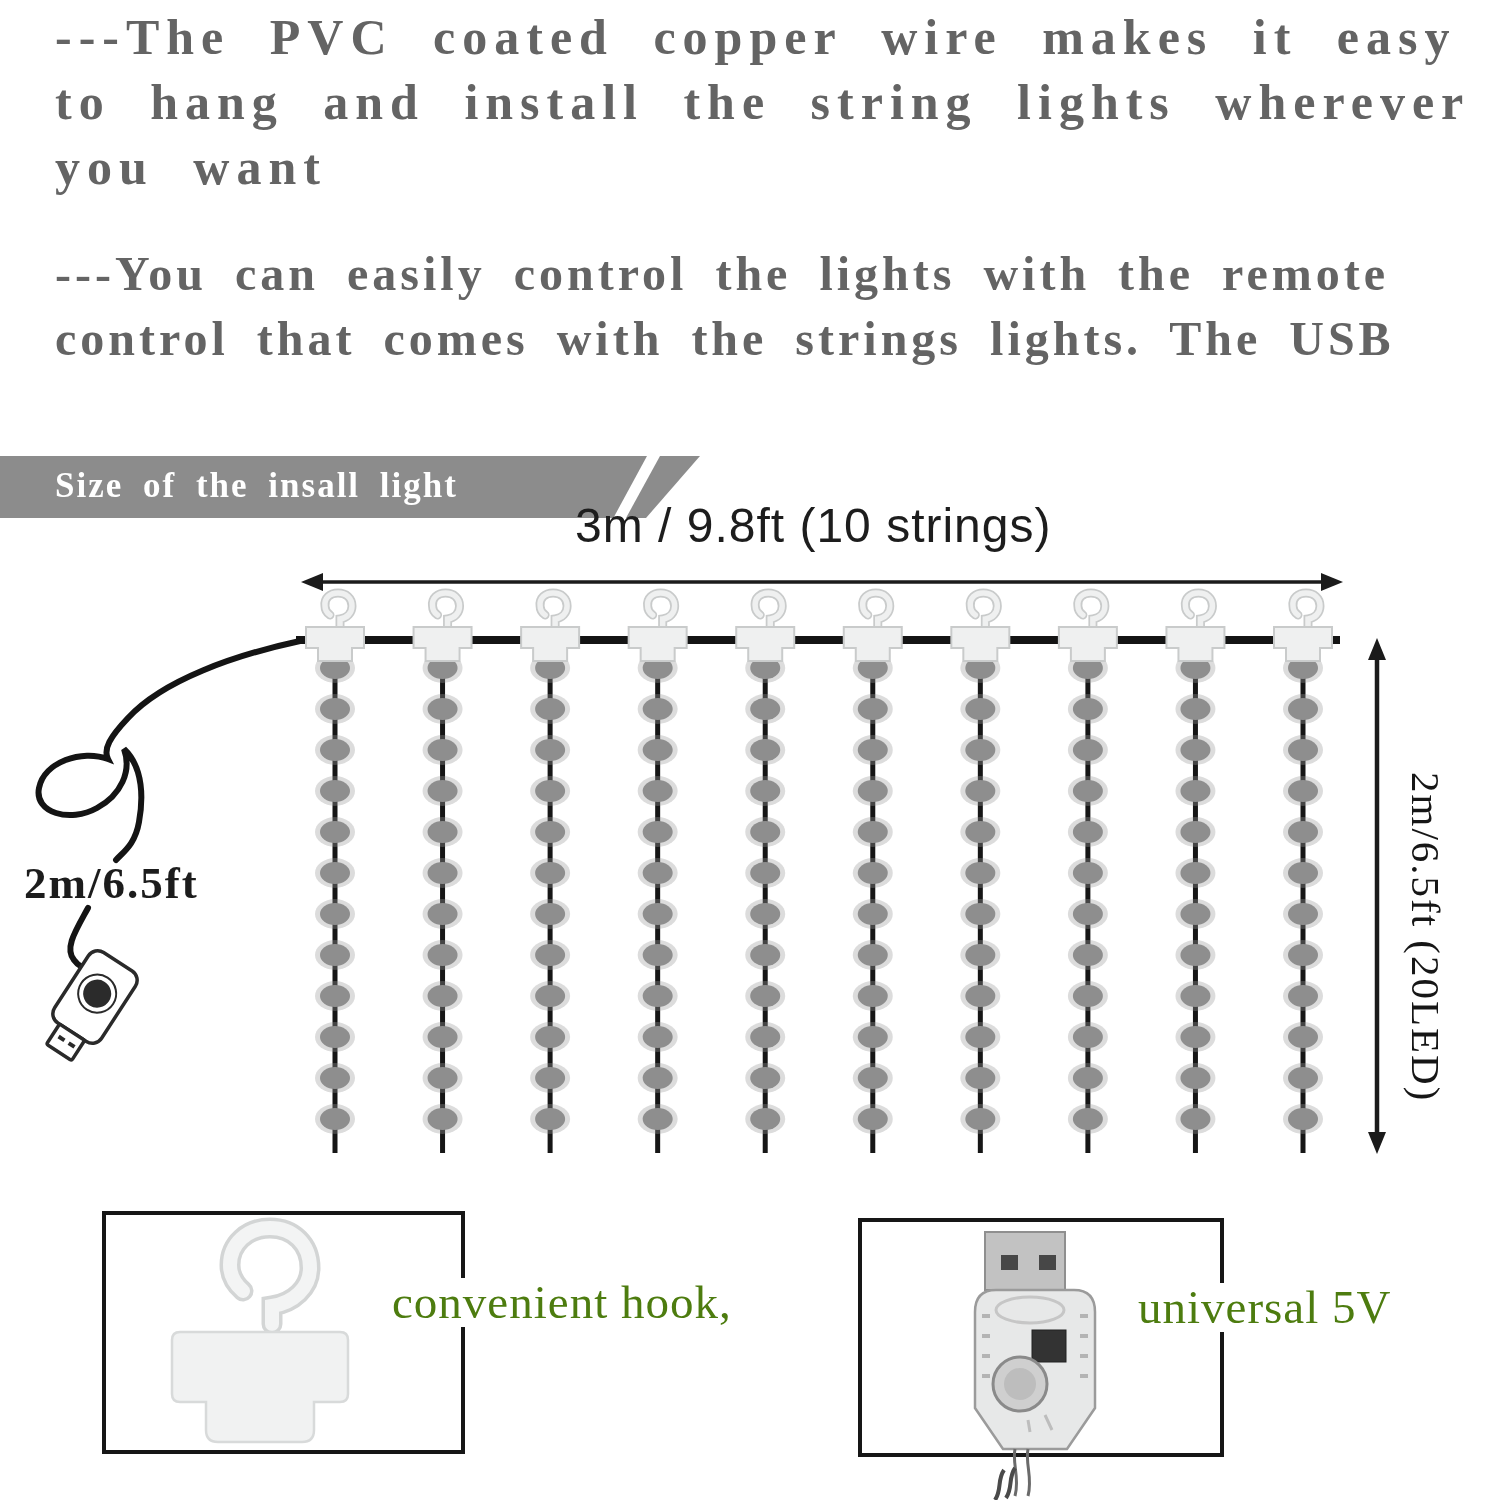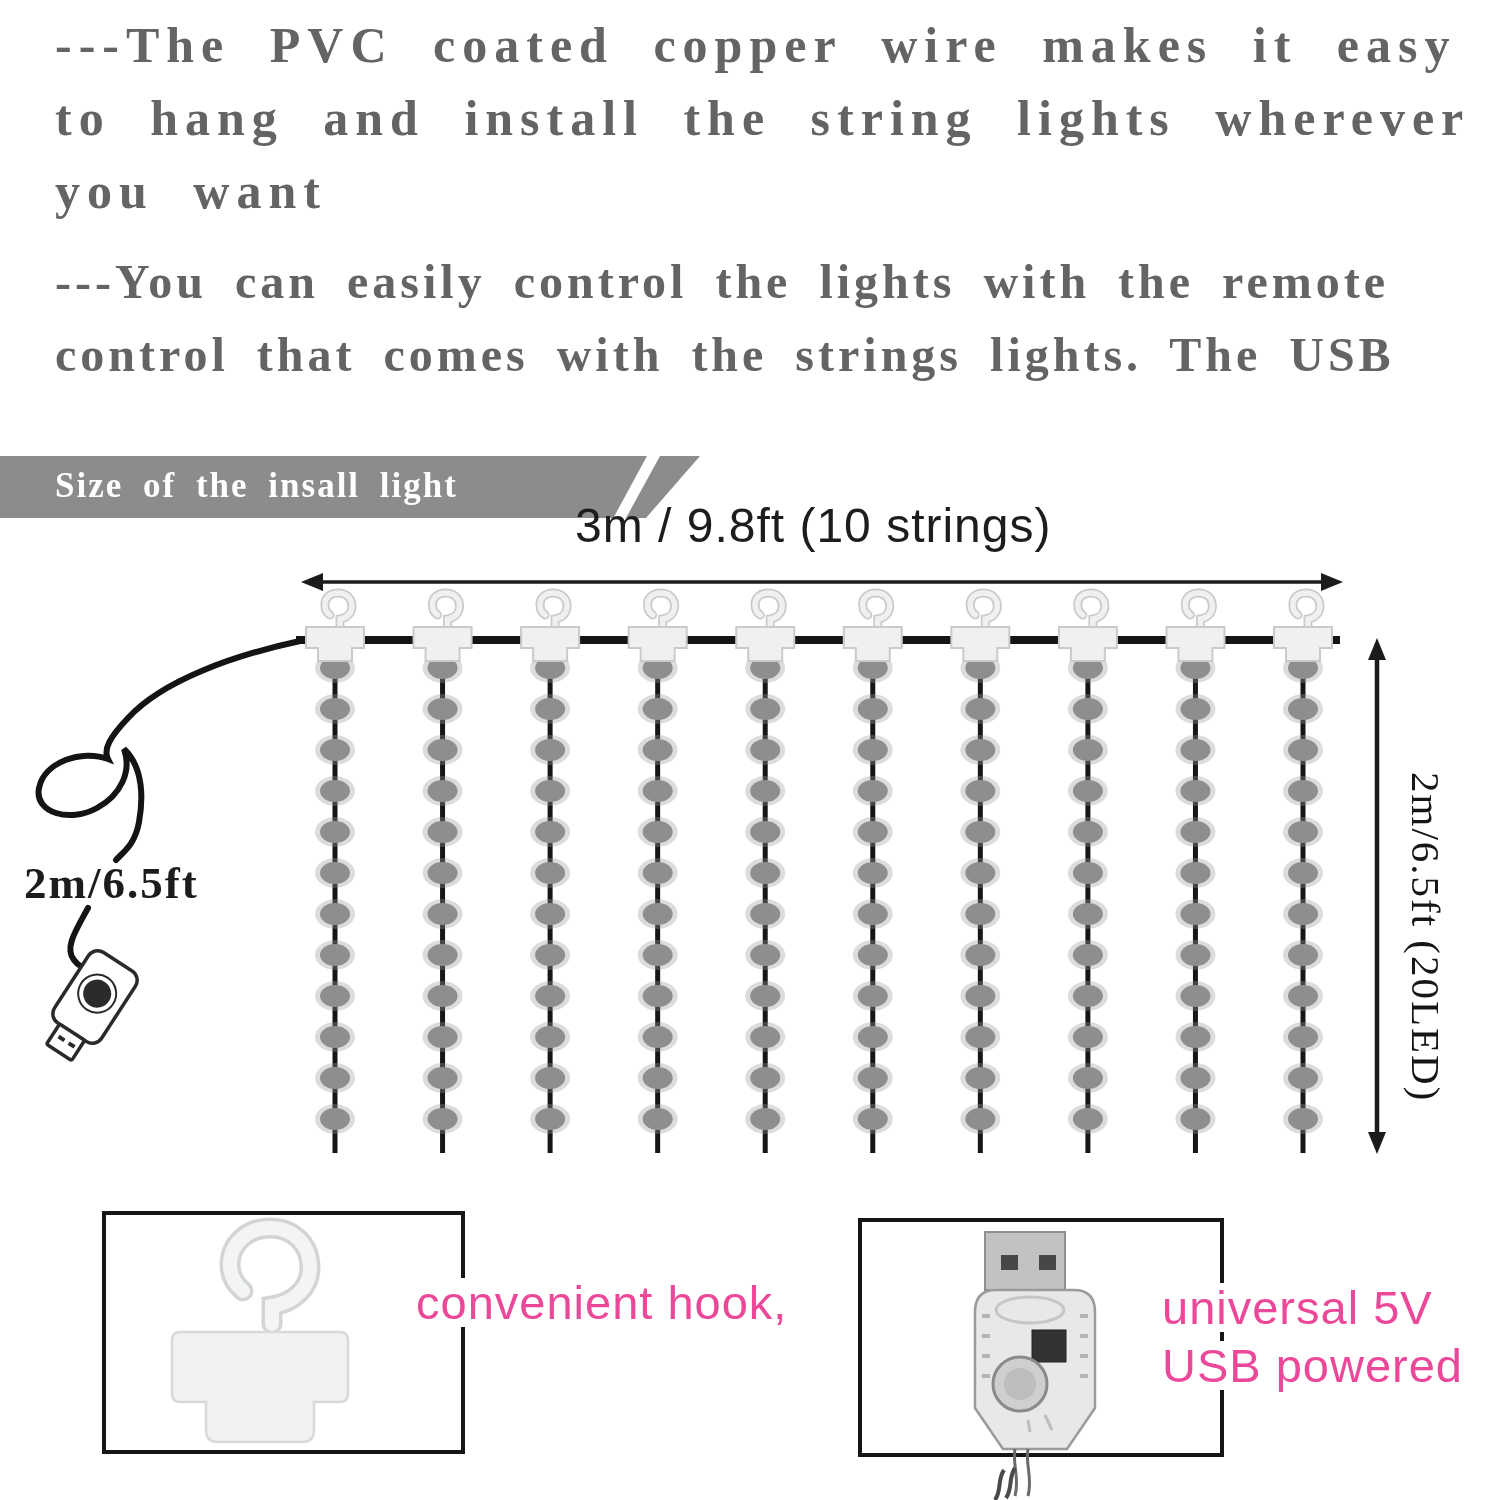--- a/index.html
+++ b/index.html
@@ -1,39 +1,39 @@
 <!DOCTYPE html>
 <html><head>
 <meta charset="utf-8">
 <style>
   html,body{margin:0;padding:0;background:#fff;}
   #stage{position:relative;width:1500px;height:1500px;background:#ffffff;overflow:hidden;
          font-family:"Liberation Serif","DejaVu Serif",serif;}
   .para{position:absolute;left:55px;color:#646464;font-weight:bold;white-space:nowrap;}
-  .para .line{height:65px;line-height:65px;margin-top:8px;}
+  .para .line{height:65px;line-height:65px;}
   .p1{top:5px;font-size:50px;letter-spacing:7px;word-spacing:20px;}
   .p2{top:241px;font-size:48px;letter-spacing:4px;word-spacing:12px;}
   .banner-main{position:absolute;left:0;top:456px;width:647px;height:62px;background:#8c8c8c;
          clip-path:polygon(0 0,100% 0,94.8% 100%,0 100%);}
   .banner-slash{position:absolute;left:618px;top:456px;width:100px;height:62px;background:#8c8c8c;
          clip-path:polygon(42% 0,82% 0,28% 100%,8% 100%);}
   .banner-text{position:absolute;left:55px;top:466px;color:#ffffff;font-weight:bold;font-size:35px;
          letter-spacing:2px;word-spacing:9px;white-space:nowrap;}
   .dim-label{position:absolute;left:575px;top:498px;color:#1d1d1d;font-size:48px;
          font-family:"Liberation Sans","DejaVu Sans",sans-serif;white-space:nowrap;letter-spacing:1px;}
   .cable-label{position:absolute;left:24px;top:857px;color:#1c1c1c;font-weight:bold;font-size:45px;
          letter-spacing:2px;white-space:nowrap;}
   .vlabel{position:absolute;left:1402px;top:772px;color:#161616;font-size:41px;letter-spacing:2px;
          writing-mode:vertical-rl;white-space:nowrap;}
   .fbox{position:absolute;border:4px solid #161616;background:transparent;}
   .box1{left:102px;top:1211px;width:355px;height:235px;}
   .box2{left:858px;top:1218px;width:358px;height:231px;}
-  .cap{position:absolute;color:#ec4899;font-size:47px;letter-spacing:1px;white-space:nowrap;
-       font-family:Liberation Sans, sans-serif;background:#ffffff;line-height:1.05;
-       padding:0 8px 0 2px;z-index:6;margin-left:24px;}
+  .cap{position:absolute;color:#4d7c0f;font-size:47px;letter-spacing:1px;white-space:nowrap;
+       font-family:Liberation Serif, serif;background:#ffffff;line-height:1.05;
+       padding:0 8px 0 2px;z-index:6;}
   .cap1a{left:390px;top:1278px;}
   .cap1b{left:390px;top:1332px;}
   .cap2a{left:1136px;top:1283px;}
   .cap2b{left:1136px;top:1341px;}
   #diagram-svg{position:absolute;left:0;top:0;z-index:5;}
 </style>
 </head>
 <body>
 
 <div id="stage">
@@ -53,21 +53,20 @@
   <div class="banner-text">Size of the insall light</div>
 
   <div class="dim-label">3m / 9.8ft (10 strings)</div>
   <div class="cable-label">2m/6.5ft</div>
   <div class="vlabel">2m/6.5ft (20LED)</div>
 
   <div class="fbox box1"></div>
   <div class="fbox box2"></div>
   <div class="cap cap1a">convenient hook,</div>
   <div class="cap cap2a">universal 5V</div>
-  <div class="cap cap2b">USB powered</div>
 
   <svg id="diagram-svg" width="1500" height="1500" viewBox="0 0 1500 1500">
 
     <g id="h-arrow">
       <line x1="319" y1="582" x2="1325" y2="582" stroke="#1b1b1b" stroke-width="3.5"></line>
       <polygon points="301,582 323,573 323,591" fill="#1b1b1b"></polygon>
       <polygon points="1343,582 1321,573 1321,591" fill="#1b1b1b"></polygon>
     </g>
 
     <g id="v-arrow">

